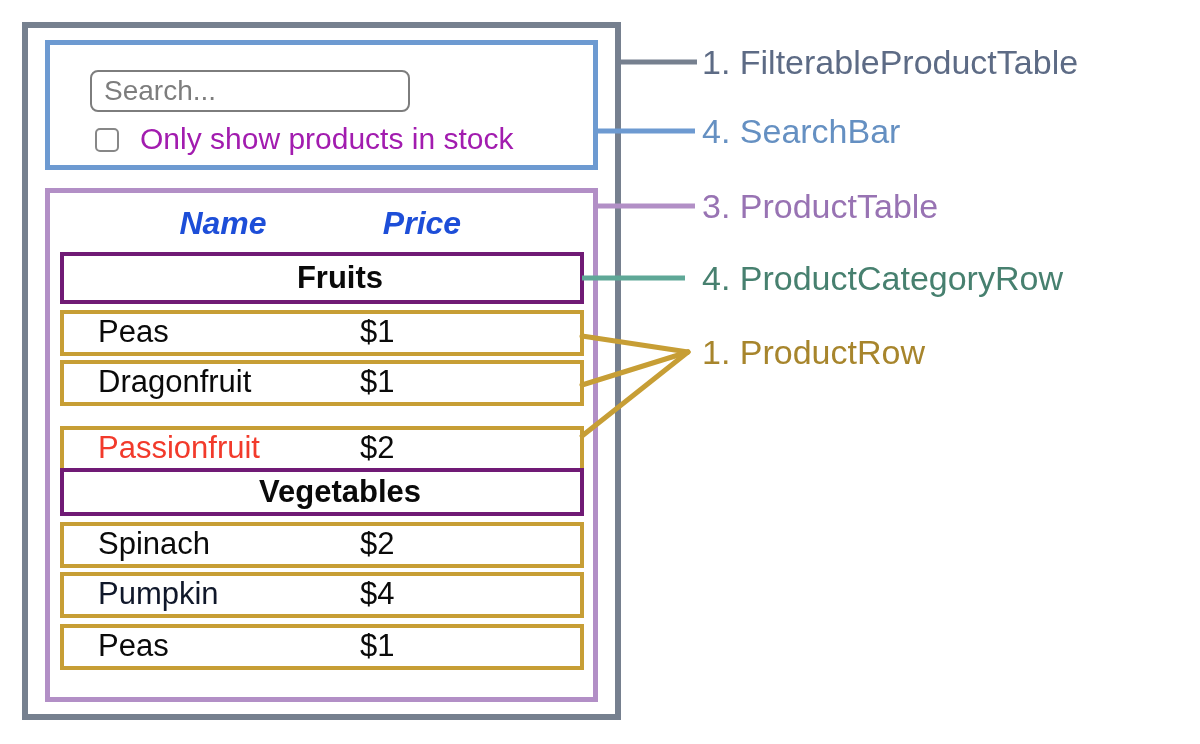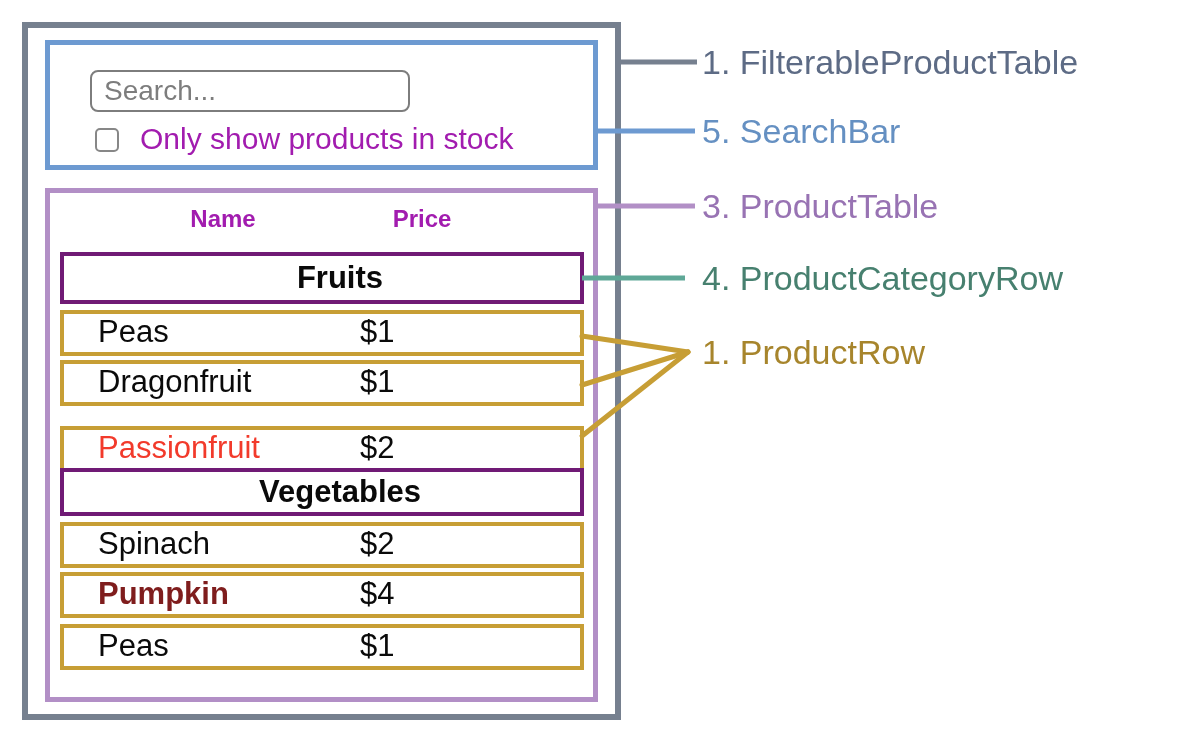--- a/index.html
+++ b/index.html
@@ -41,21 +41,21 @@
   .stock-label {
     position: absolute; left: 90px; top: 95px;
     transform: translateY(-52%);
     font-size: 30px; color: #a21caf; white-space: nowrap;
   }
 
   
   .col-header {
     position: absolute; top: 12px;
     transform: translateX(-50%);
-    font-size: 24px; font-weight: bold; color: #a21caf; white-space: nowrap;
+    font-size: 32px; font-weight: bold; color: #1d4ed8; white-space: nowrap; font-style: italic;
   }
   .col-header.name  { left: 173px; }
   .col-header.price { left: 372px; }
 
   .trow { position: absolute; left: 10px; width: 524px; background: #fff; }
   .category-row { border: 4px solid #701a75; text-align: center; padding-left: 36px; }
   .category-row .cat-label {
     display: block; font-size: 31px; font-weight: bold; color: #0a0a0a;
   }
   .product-row { border: 4px solid #c79e35; height: 46px; }
@@ -137,39 +137,39 @@
     <div class="trow category-row row-vegetables">
       <span class="cat-label">Vegetables</span>
     </div>
 
     <div class="trow product-row row-spinach">
       <span class="p-name" style="color: rgb(10, 10, 10);">Spinach</span>
       <span class="p-price">$2</span>
     </div>
 
     <div class="trow product-row row-pumpkin">
-      <span class="p-name" style="color: #7f1d1d; font-weight: bold;">Pumpkin</span>
+      <span class="p-name" style="color: #0f172a;">Pumpkin</span>
       <span class="p-price">$4</span>
     </div>
 
     <div class="trow product-row row-peas">
       <span class="p-name" style="color: rgb(10, 10, 10);">Peas</span>
       <span class="p-price">$1</span>
     </div>
   </div>
 
   <svg class="connectors" viewBox="0 0 1200 744" xmlns="http://www.w3.org/2000/svg">
     <line x1="618" y1="62" x2="697" y2="62" stroke="#76808f" stroke-width="5"></line>
     <line x1="596" y1="131" x2="695" y2="131" stroke="#6d9ad1" stroke-width="5"></line>
     <line x1="596" y1="206" x2="695" y2="206" stroke="#b28fc6" stroke-width="5"></line>
     <line x1="582" y1="278" x2="685" y2="278" stroke="#5fa897" stroke-width="5"></line>
     <line x1="582" y1="336" x2="688" y2="352" stroke="#c79e35" stroke-width="5" stroke-linecap="round"></line>
     <line x1="582" y1="385" x2="688" y2="352" stroke="#c79e35" stroke-width="5" stroke-linecap="round"></line>
     <line x1="582" y1="436" x2="688" y2="352" stroke="#c79e35" stroke-width="5" stroke-linecap="round"></line>
   </svg>
 
   <div class="legend-label legend-1" style="color: rgb(93, 107, 133);">1. FilterableProductTable</div>
-  <div class="legend-label legend-2" style="color: rgb(101, 144, 194);">5. SearchBar</div>
+  <div class="legend-label legend-2" style="color: rgb(101, 144, 194);">4. SearchBar</div>
   <div class="legend-label legend-3" style="color: rgb(152, 115, 179);">3. ProductTable</div>
   <div class="legend-label legend-4" style="color: rgb(71, 128, 111);">4. ProductCategoryRow</div>
   <div class="legend-label legend-5" style="color: rgb(167, 133, 44);">1. ProductRow</div>
 
 </div>
 
 </body></html>

